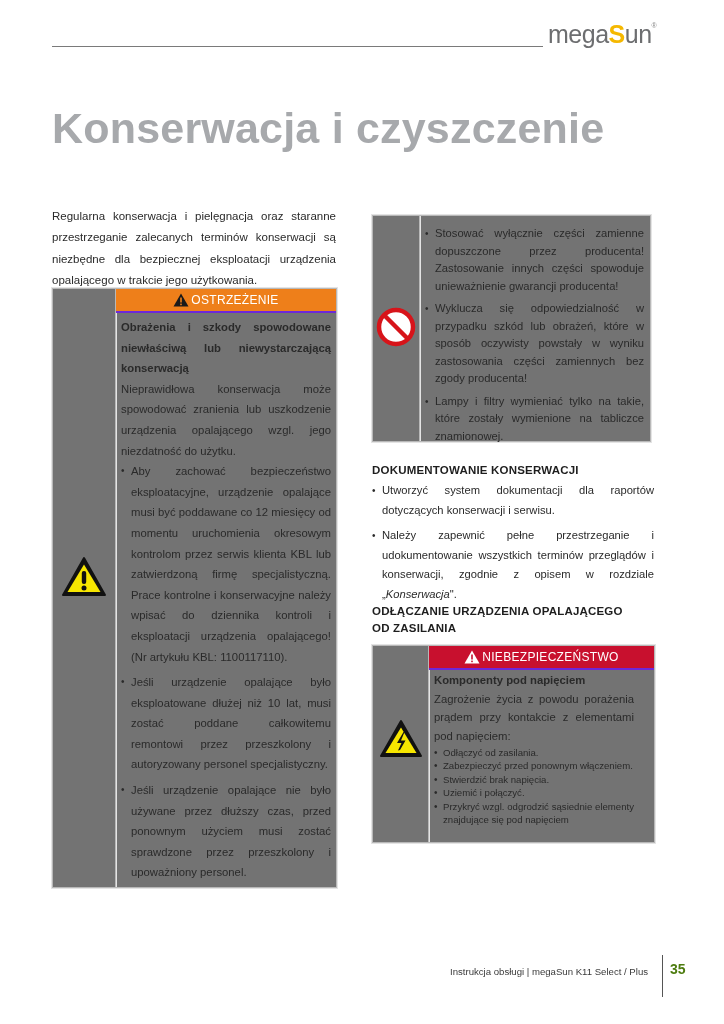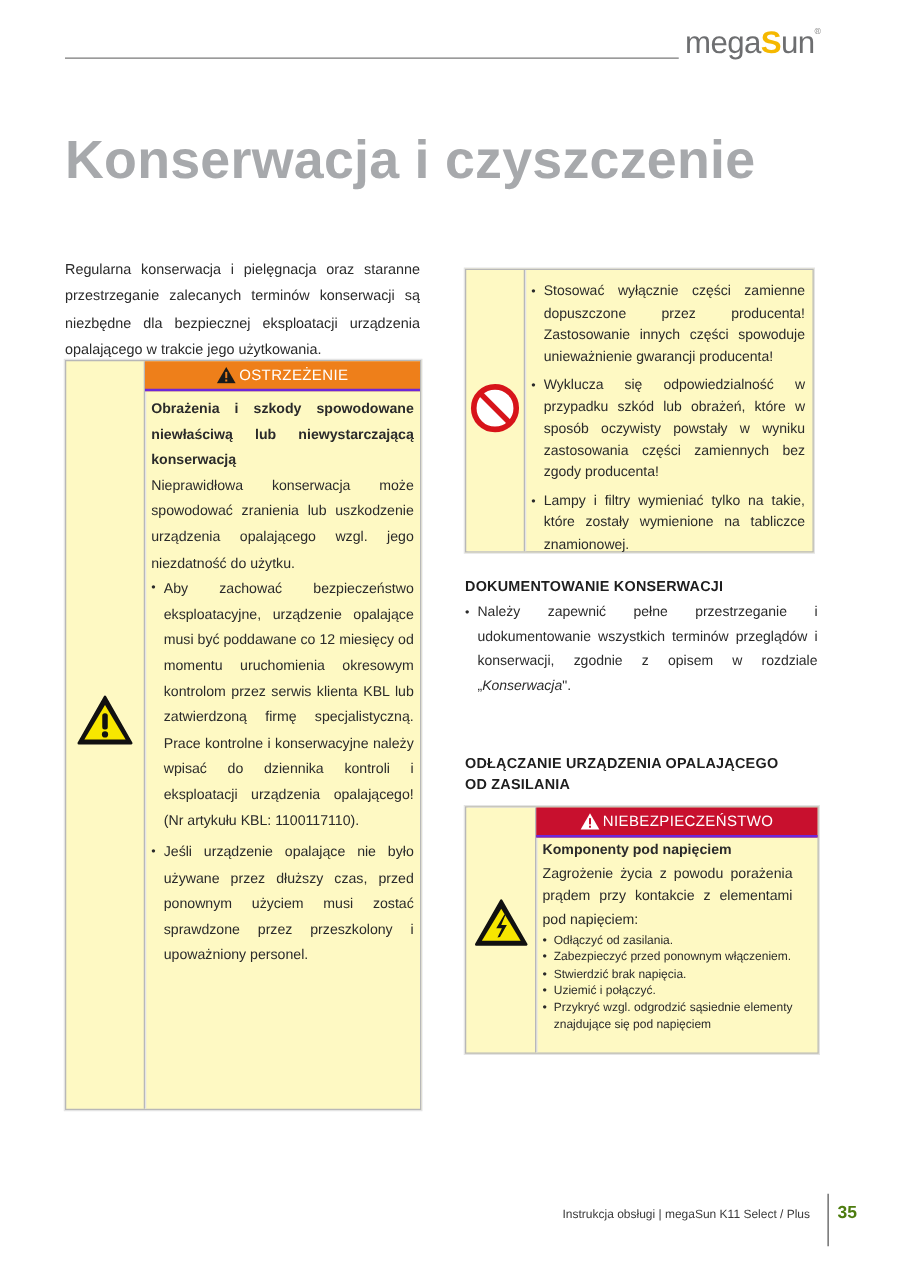--- a/index.html
+++ b/index.html
@@ -8,21 +8,21 @@
     font-family: "Liberation Sans", sans-serif; color: #2a2a2a;
   }
   .header-line { position: absolute; left: 52px; top: 46px; width: 491px; height: 1px; background: #7a7a7a; }
   .logo { position: absolute; left: 548px; top: 20px; font-size: 25px; font-weight: normal; color: #6d6e70; letter-spacing: -0.5px; font-family: "Liberation Sans", sans-serif; }
   .logo .s { color: #f5b800; font-weight: bold; }
   .logo .reg { font-size: 7px; vertical-align: super; color: #888; position: relative; top: -6px; }
   .page-title { position: absolute; left: 52px; top: 104px; font-size: 43px; font-weight: bold; color: #a7a9ac; margin: 0; letter-spacing: 0.2px; }
 
   .intro { position: absolute; left: 52px; top: 206px; width: 284px; font-size: 11.5px; line-height: 21.3px; text-align: justify; margin: 0; color: #2a2a2a; }
 
-  .box { position: absolute; border: 1px solid #b8b8b8; box-shadow: 0 0 0 1px #e4e4e4; background: #fef9c3; }
+  .box { position: absolute; border: 1px solid #b8b8b8; box-shadow: 0 0 0 1px #e4e4e4; background: #737373; }
   .icon-col { position: absolute; top: 0; bottom: 0; left: 0; border-right: 1px solid #b8b8b8; box-shadow: 1px 0 0 #e4e4e4; }
   .icon-col .icon { position: absolute; left: 50%; transform: translate(-50%, -50%); }
   .content-col { position: absolute; top: 0; bottom: 0; right: 0; }
 
   .banner { color: #fff; text-align: center; font-size: 12px; letter-spacing: 0.3px; height: 22px; line-height: 22px; border-bottom: 2px solid #6d28d9; }
   .banner svg { vertical-align: -3px; margin-right: 2px; }
   .banner.orange { background: #ee7f1a; color: #fff; }
   .banner.orange .btxt { color: #ffffff; }
   .banner.red { background: #c8102e; }
 
@@ -94,20 +94,21 @@
           <path d="M8 0.5 L15.5 13.5 L0.5 13.5 Z" fill="#1a1a1a"></path>
           <rect x="7.2" y="4.5" width="1.6" height="5" fill="#ee7f1a"></rect>
           <rect x="7.2" y="10.6" width="1.6" height="1.6" fill="#ee7f1a"></rect>
         </svg><span class="btxt">OSTRZEŻENIE</span>
     </div>
     <div class="body-text">
       <div class="bold">Obrażenia i szkody spowodowane niewłaściwą lub niewystarczającą konserwacją</div>
       <div>Nieprawidłowa konserwacja może spowodować zranienia lub uszkodzenie urządzenia opalającego wzgl. jego niezdatność do użytku.</div>
       <ul class="bl">
         <li>Aby zachować bezpieczeństwo eksploatacyjne, urządzenie opalające musi być poddawane co 12 miesięcy od momentu uruchomienia okresowym kontrolom przez serwis klienta KBL lub zatwierdzoną firmę specjalistyczną. Prace kontrolne i konserwacyjne należy wpisać do dziennika kontroli i eksploatacji urządzenia opalającego! (Nr artykułu KBL: 1100117110).</li>
+        <li>Jeśli urządzenie opalające było eksploatowane dłużej niż 10 lat, musi zostać poddane całkowitemu remontowi przez przeszkolony i autoryzowany personel specjalistyczny.</li>
         <li>Jeśli urządzenie opalające nie było używane przez dłuższy czas, przed ponownym użyciem musi zostać sprawdzone przez przeszkolony i upoważniony personel.</li>
       </ul>
     </div>
   </div>
 </div>
 
 <div class="box" id="prohib-box">
   <div class="icon-col">
     <span class="icon">
       <svg width="40" height="40" viewBox="0 0 40 40">
@@ -122,20 +123,21 @@
         <li>Stosować wyłącznie części zamienne dopuszczone przez producenta! Zastosowanie innych części spowoduje unieważnienie gwarancji producenta!</li>
         <li>Wyklucza się odpowiedzialność w przypadku szkód lub obrażeń, które w sposób oczywisty powstały w wyniku zastosowania części zamiennych bez zgody producenta!</li>
         <li>Lampy i filtry wymieniać tylko na takie, które zostały wymienione na tabliczce znamionowej.</li>
       </ul>
     </div>
   </div>
 </div>
 
 <h2 class="section-heading" id="doc-heading">DOKUMENTOWANIE KONSERWACJI</h2>
 <ul class="bl" id="doc-list">
+  <li>Utworzyć system dokumentacji dla raportów dotyczących konserwacji i serwisu.</li>
   <li><span>Należy zapewnić pełne przestrzeganie i udokumentowanie wszystkich terminów przeglądów i konserwacji, zgodnie z opisem w rozdziale „</span><em>Konserwacja</em><span>".</span></li>
 </ul>
 
 <h2 class="section-heading" id="disc-heading"><span>ODŁĄCZANIE URZĄDZENIA OPALAJĄCEGO</span><br><span>OD ZASILANIA</span></h2>
 
 <div class="box" id="danger-box">
   <div class="icon-col">
     <span class="icon">
       <svg width="44" height="40" viewBox="0 0 44 40">
         <path d="M22 2 L42 37 L2 37 Z" fill="#111" stroke="#111" stroke-width="2" stroke-linejoin="round"></path>

